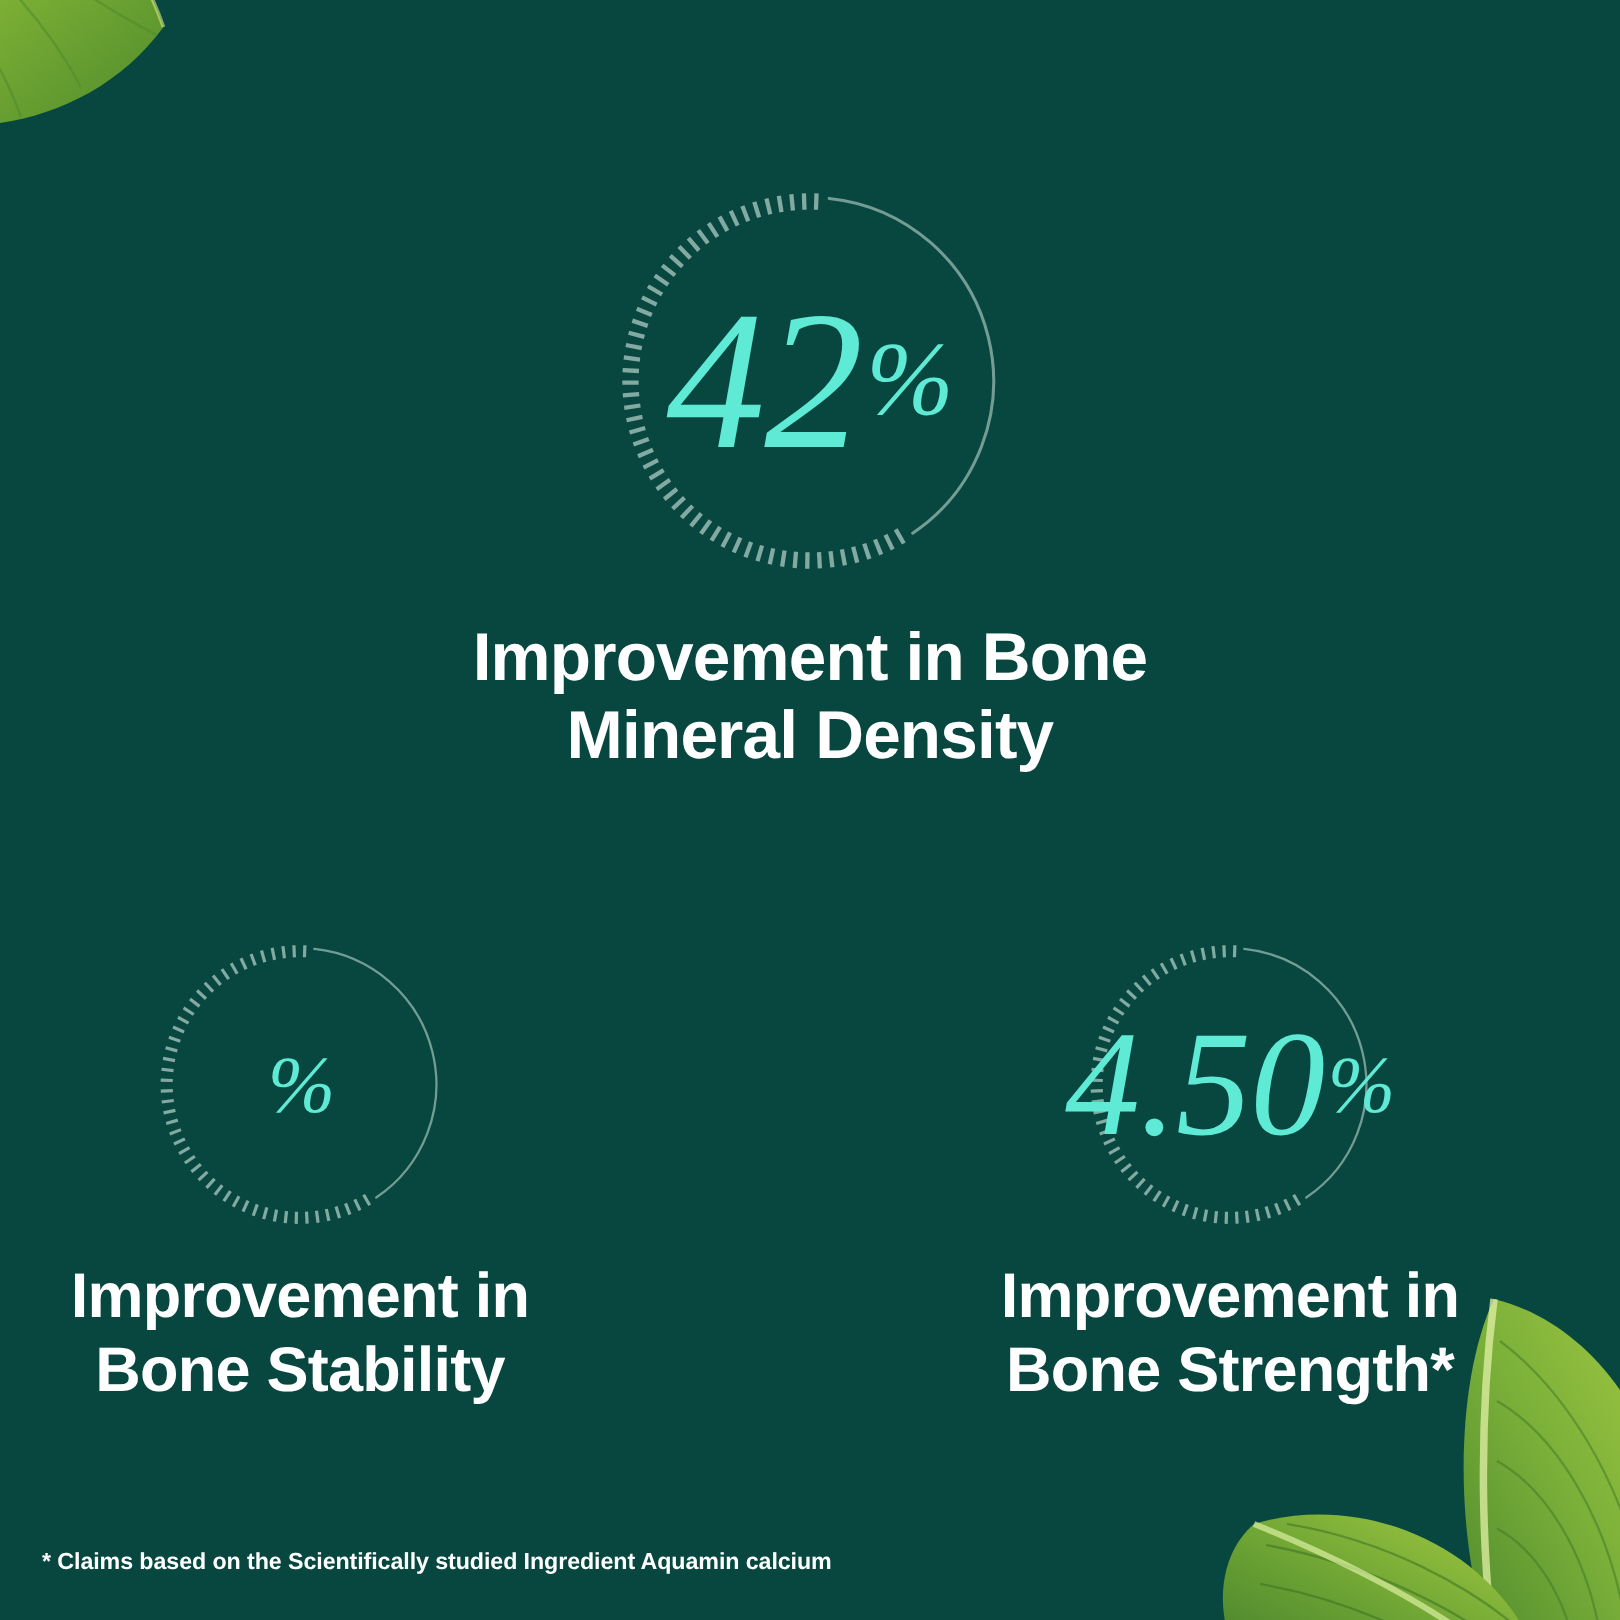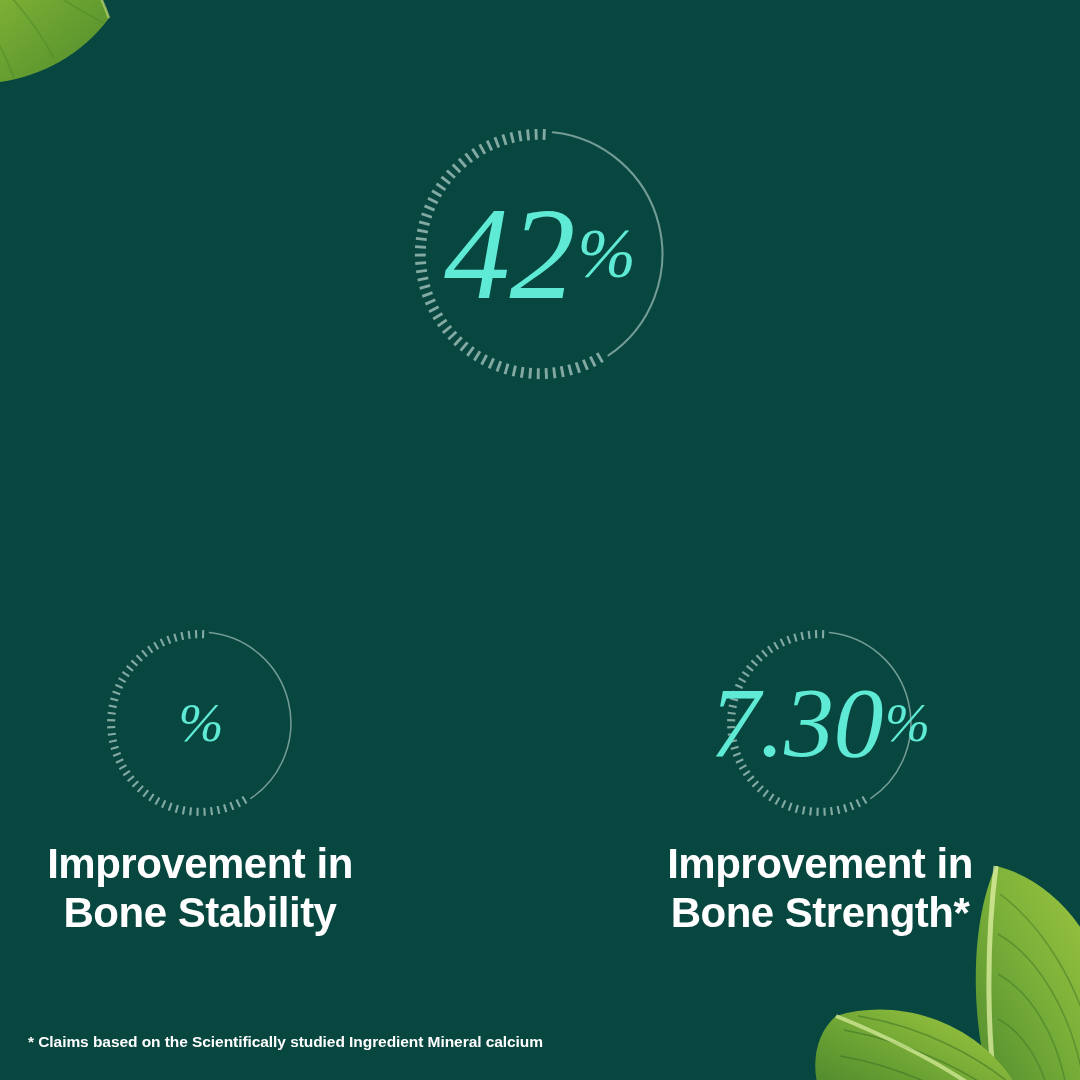--- a/index.html
+++ b/index.html
@@ -258,20 +258,22 @@
             <line x1="97.28" y1="16.04" x2="97.02" y2="8.05" stroke="#9fc0b8" stroke-width="2.1" stroke-linecap="butt" opacity="0.82"></line>
             <line x1="102.93" y1="16.05" x2="103.21" y2="8.06" stroke="#9fc0b8" stroke-width="2.1" stroke-linecap="butt" opacity="0.82"></line>
           </g>
         <path class="arc" fill="none" stroke-linecap="round" d="M 109.41 10.49 A 90 90 0 0 1 150.33 174.61" stroke="#8fb2aa" stroke-width="1.5" opacity="0.8"></path>
       </svg>
       <div class="ring-value">
         <span class="num">42</span>
           <span class="pct">%</span>
       </div>
     </div>
+    <div class="stat-label">Improvement in Bone
+Mineral Density</div>
   </div>
 
   <div class="stat" id="stat-left">
     <div class="ring-wrap">
       <svg viewBox="0 0 200 200">
         <g class="ticks">
             <line x1="142.00" y1="172.75" x2="146.00" y2="179.67" stroke="#9fc0b8" stroke-width="2.1" stroke-linecap="butt" opacity="0.82"></line>
             <line x1="136.15" y1="175.82" x2="139.59" y2="183.05" stroke="#9fc0b8" stroke-width="2.1" stroke-linecap="butt" opacity="0.82"></line>
             <line x1="130.07" y1="178.43" x2="132.94" y2="185.90" stroke="#9fc0b8" stroke-width="2.1" stroke-linecap="butt" opacity="0.82"></line>
             <line x1="123.81" y1="180.55" x2="126.08" y2="188.23" stroke="#9fc0b8" stroke-width="2.1" stroke-linecap="butt" opacity="0.82"></line>
@@ -379,25 +381,25 @@
             <line x1="70.51" y1="21.35" x2="67.70" y2="13.86" stroke="#9fc0b8" stroke-width="2.1" stroke-linecap="butt" opacity="0.82"></line>
             <line x1="76.79" y1="19.27" x2="74.58" y2="11.58" stroke="#9fc0b8" stroke-width="2.1" stroke-linecap="butt" opacity="0.82"></line>
             <line x1="83.21" y1="17.70" x2="81.61" y2="9.86" stroke="#9fc0b8" stroke-width="2.1" stroke-linecap="butt" opacity="0.82"></line>
             <line x1="89.73" y1="16.63" x2="88.75" y2="8.69" stroke="#9fc0b8" stroke-width="2.1" stroke-linecap="butt" opacity="0.82"></line>
             <line x1="96.32" y1="16.08" x2="95.97" y2="8.09" stroke="#9fc0b8" stroke-width="2.1" stroke-linecap="butt" opacity="0.82"></line>
             <line x1="102.93" y1="16.05" x2="103.21" y2="8.06" stroke="#9fc0b8" stroke-width="2.1" stroke-linecap="butt" opacity="0.82"></line>
           </g>
         <path class="arc" fill="none" stroke-linecap="round" d="M 109.41 10.49 A 90 90 0 0 1 150.33 174.61" stroke="#8fb2aa" stroke-width="1.5" opacity="0.8"></path>
       </svg>
       <div class="ring-value">
-        <span class="num">7.30</span>
+        <span class="num">4.50</span>
           <span class="pct">%</span>
       </div>
     </div>
     <div class="stat-label">Improvement in
 Bone Strength*</div>
   </div>
 
   <div id="footnotes">
-    <div>* Claims based on the Scientifically studied Ingredient Mineral calcium</div>
+    <div>* Claims based on the Scientifically studied Ingredient Aquamin calcium</div>
   </div>
 
 </div>
 
 </body></html>

